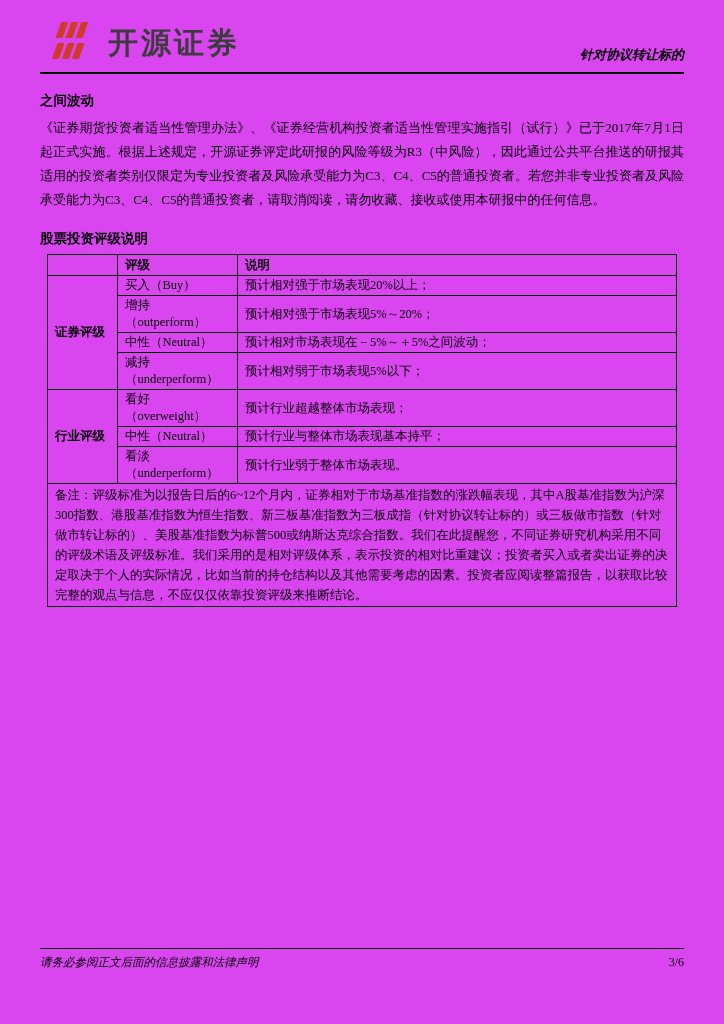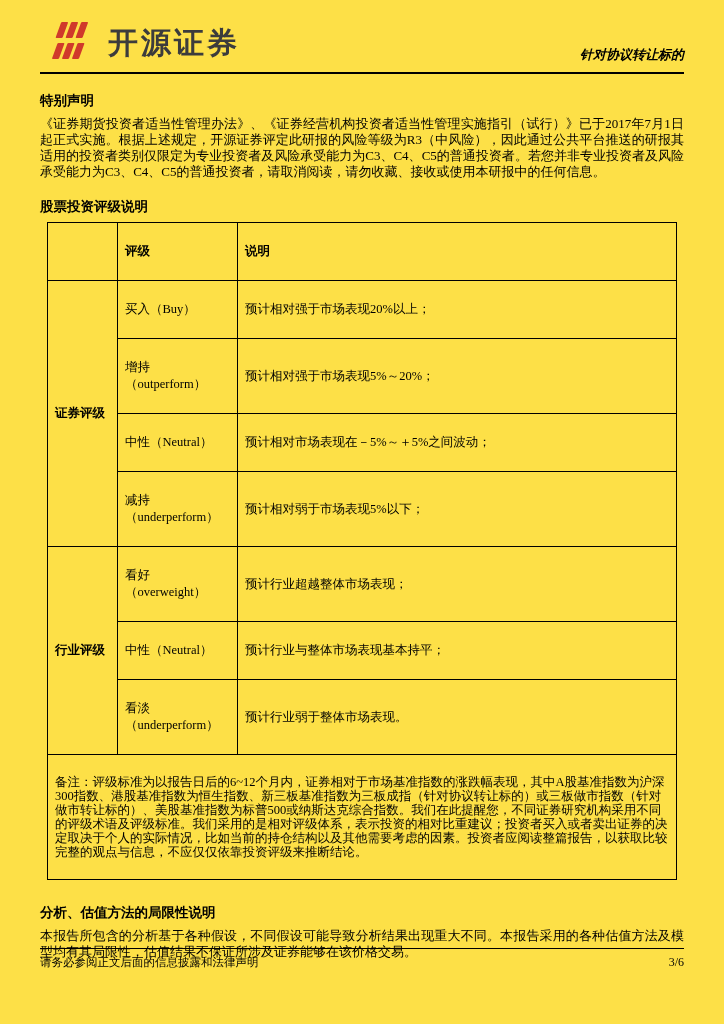--- a/index.html
+++ b/index.html
@@ -7,67 +7,67 @@
   body {
     width: 724px; height: 1024px;
     font-family: "Liberation Serif", "DejaVu Serif", serif;
     color: #000;
   }
   .page {
     position: relative;
     width: 724px; height: 1024px;
     padding: 20px 40px 0 40px;
     overflow: hidden;
-    background: #fde047;
+    background: #d946ef;
   }
   
   .header {
     display: flex; justify-content: space-between; align-items: flex-end;
     border-bottom: 2px solid #000;
     padding-bottom: 6px;
   }
   .brand { display: flex; align-items: center; gap: 10px; }
   .brand-name {
     font-family: "Liberation Sans", "DejaVu Sans", sans-serif;
     font-size: 30px; font-weight: bold; color: #3c3c3c; letter-spacing: 3px;
   }
   .report-type { font-size: 13px; font-weight: bold; font-style: italic; padding-bottom: 2px; }
   
   .section { margin-top: 18px; }
   .section-title { font-size: 13.5px; font-weight: bold; margin-bottom: 6px; }
-  .para { font-size: 13px; line-height: 16px; text-align: justify; }
+  .para { font-size: 13px; line-height: 24px; text-align: justify; }
   .para + .para { margin-top: 0; }
   
   .rating-table {
     border-collapse: collapse;
     width: 630px;
     margin: 4px 0 0 7px;
     font-size: 12.5px;
   }
   .rating-table th, .rating-table td {
     border: 1px solid #000;
-    padding: 20px 7px;
+    padding: 1px 7px;
     vertical-align: middle;
     text-align: left;
   }
   .rating-table th { font-weight: bold; height: 21px; }
   .col-group { width: 70px; }
   .col-rating { width: 120px; }
   .group-cell { font-weight: bold; margin-left: 26px; }
-  .note-cell { line-height: 14px; padding: 4px 7px; text-align: justify; }
+  .note-cell { line-height: 20px; padding: 4px 7px; text-align: justify; }
   
   .footer {
     position: absolute;
     left: 40px; right: 40px; top: 948px;
     border-top: 1px solid #000;
     padding-top: 6px;
     display: flex; justify-content: space-between; align-items: baseline;
     font-size: 11.5px;
   }
-  .footer-disclaimer { }
+  .footer-disclaimer { font-style: italic; }
   .footer-page { font-size: 12px; }
 </style>
 </head>
 <body>
 
 <div class="page">
 
   <div class="header">
     <div class="brand">
       <span>
@@ -81,21 +81,21 @@
             <rect x="32" y="23" width="7" height="16" rx="1"></rect>
           </g>
         </svg>
       </span>
       <span class="brand-name">开源证券</span>
     </div>
     <div class="report-type">针对协议转让标的</div>
   </div>
 
   <div class="section">
-    <div class="section-title">特别声明</div>
+    <div class="section-title">之间波动</div>
     <div class="para">《证券期货投资者适当性管理办法》、《证券经营机构投资者适当性管理实施指引（试行）》已于2017年7月1日起正式实施。根据上述规定，开源证券评定此研报的风险等级为R3（中风险），因此通过公共平台推送的研报其适用的投资者类别仅限定为专业投资者及风险承受能力为C3、C4、C5的普通投资者。若您并非专业投资者及风险承受能力为C3、C4、C5的普通投资者，请取消阅读，请勿收藏、接收或使用本研报中的任何信息。</div>
   </div>
 
 
   <div class="section">
     <div class="section-title">股票投资评级说明</div>
     <table class="rating-table">
       <thead>
         <tr>
           <th class="col-group"></th>
@@ -134,23 +134,19 @@
             <td class="col-rating">看淡（underperform）</td>
             <td>预计行业弱于整体市场表现。</td>
           </tr>
           <tr>
             <td colspan="3" class="note-cell">备注：评级标准为以报告日后的6~12个月内，证券相对于市场基准指数的涨跌幅表现，其中A股基准指数为沪深300指数、港股基准指数为恒生指数、新三板基准指数为三板成指（针对协议转让标的）或三板做市指数（针对做市转让标的）、美股基准指数为标普500或纳斯达克综合指数。我们在此提醒您，不同证券研究机构采用不同的评级术语及评级标准。我们采用的是相对评级体系，表示投资的相对比重建议；投资者买入或者卖出证券的决定取决于个人的实际情况，比如当前的持仓结构以及其他需要考虑的因素。投资者应阅读整篇报告，以获取比较完整的观点与信息，不应仅仅依靠投资评级来推断结论。</td>
           </tr>
         </tbody>
     </table>
   </div>
 
-  <div class="section" style="margin-top:24px;">
-    <div class="section-title">分析、估值方法的局限性说明</div>
-    <div class="para">本报告所包含的分析基于各种假设，不同假设可能导致分析结果出现重大不同。本报告采用的各种估值方法及模型均有其局限性，估值结果不保证所涉及证券能够在该价格交易。</div>
-  </div>
 
   <div class="footer">
     <span class="footer-disclaimer">请务必参阅正文后面的信息披露和法律声明</span>
     <span class="footer-page">3/6</span>
   </div>
 
 </div>
 
 </body></html>

